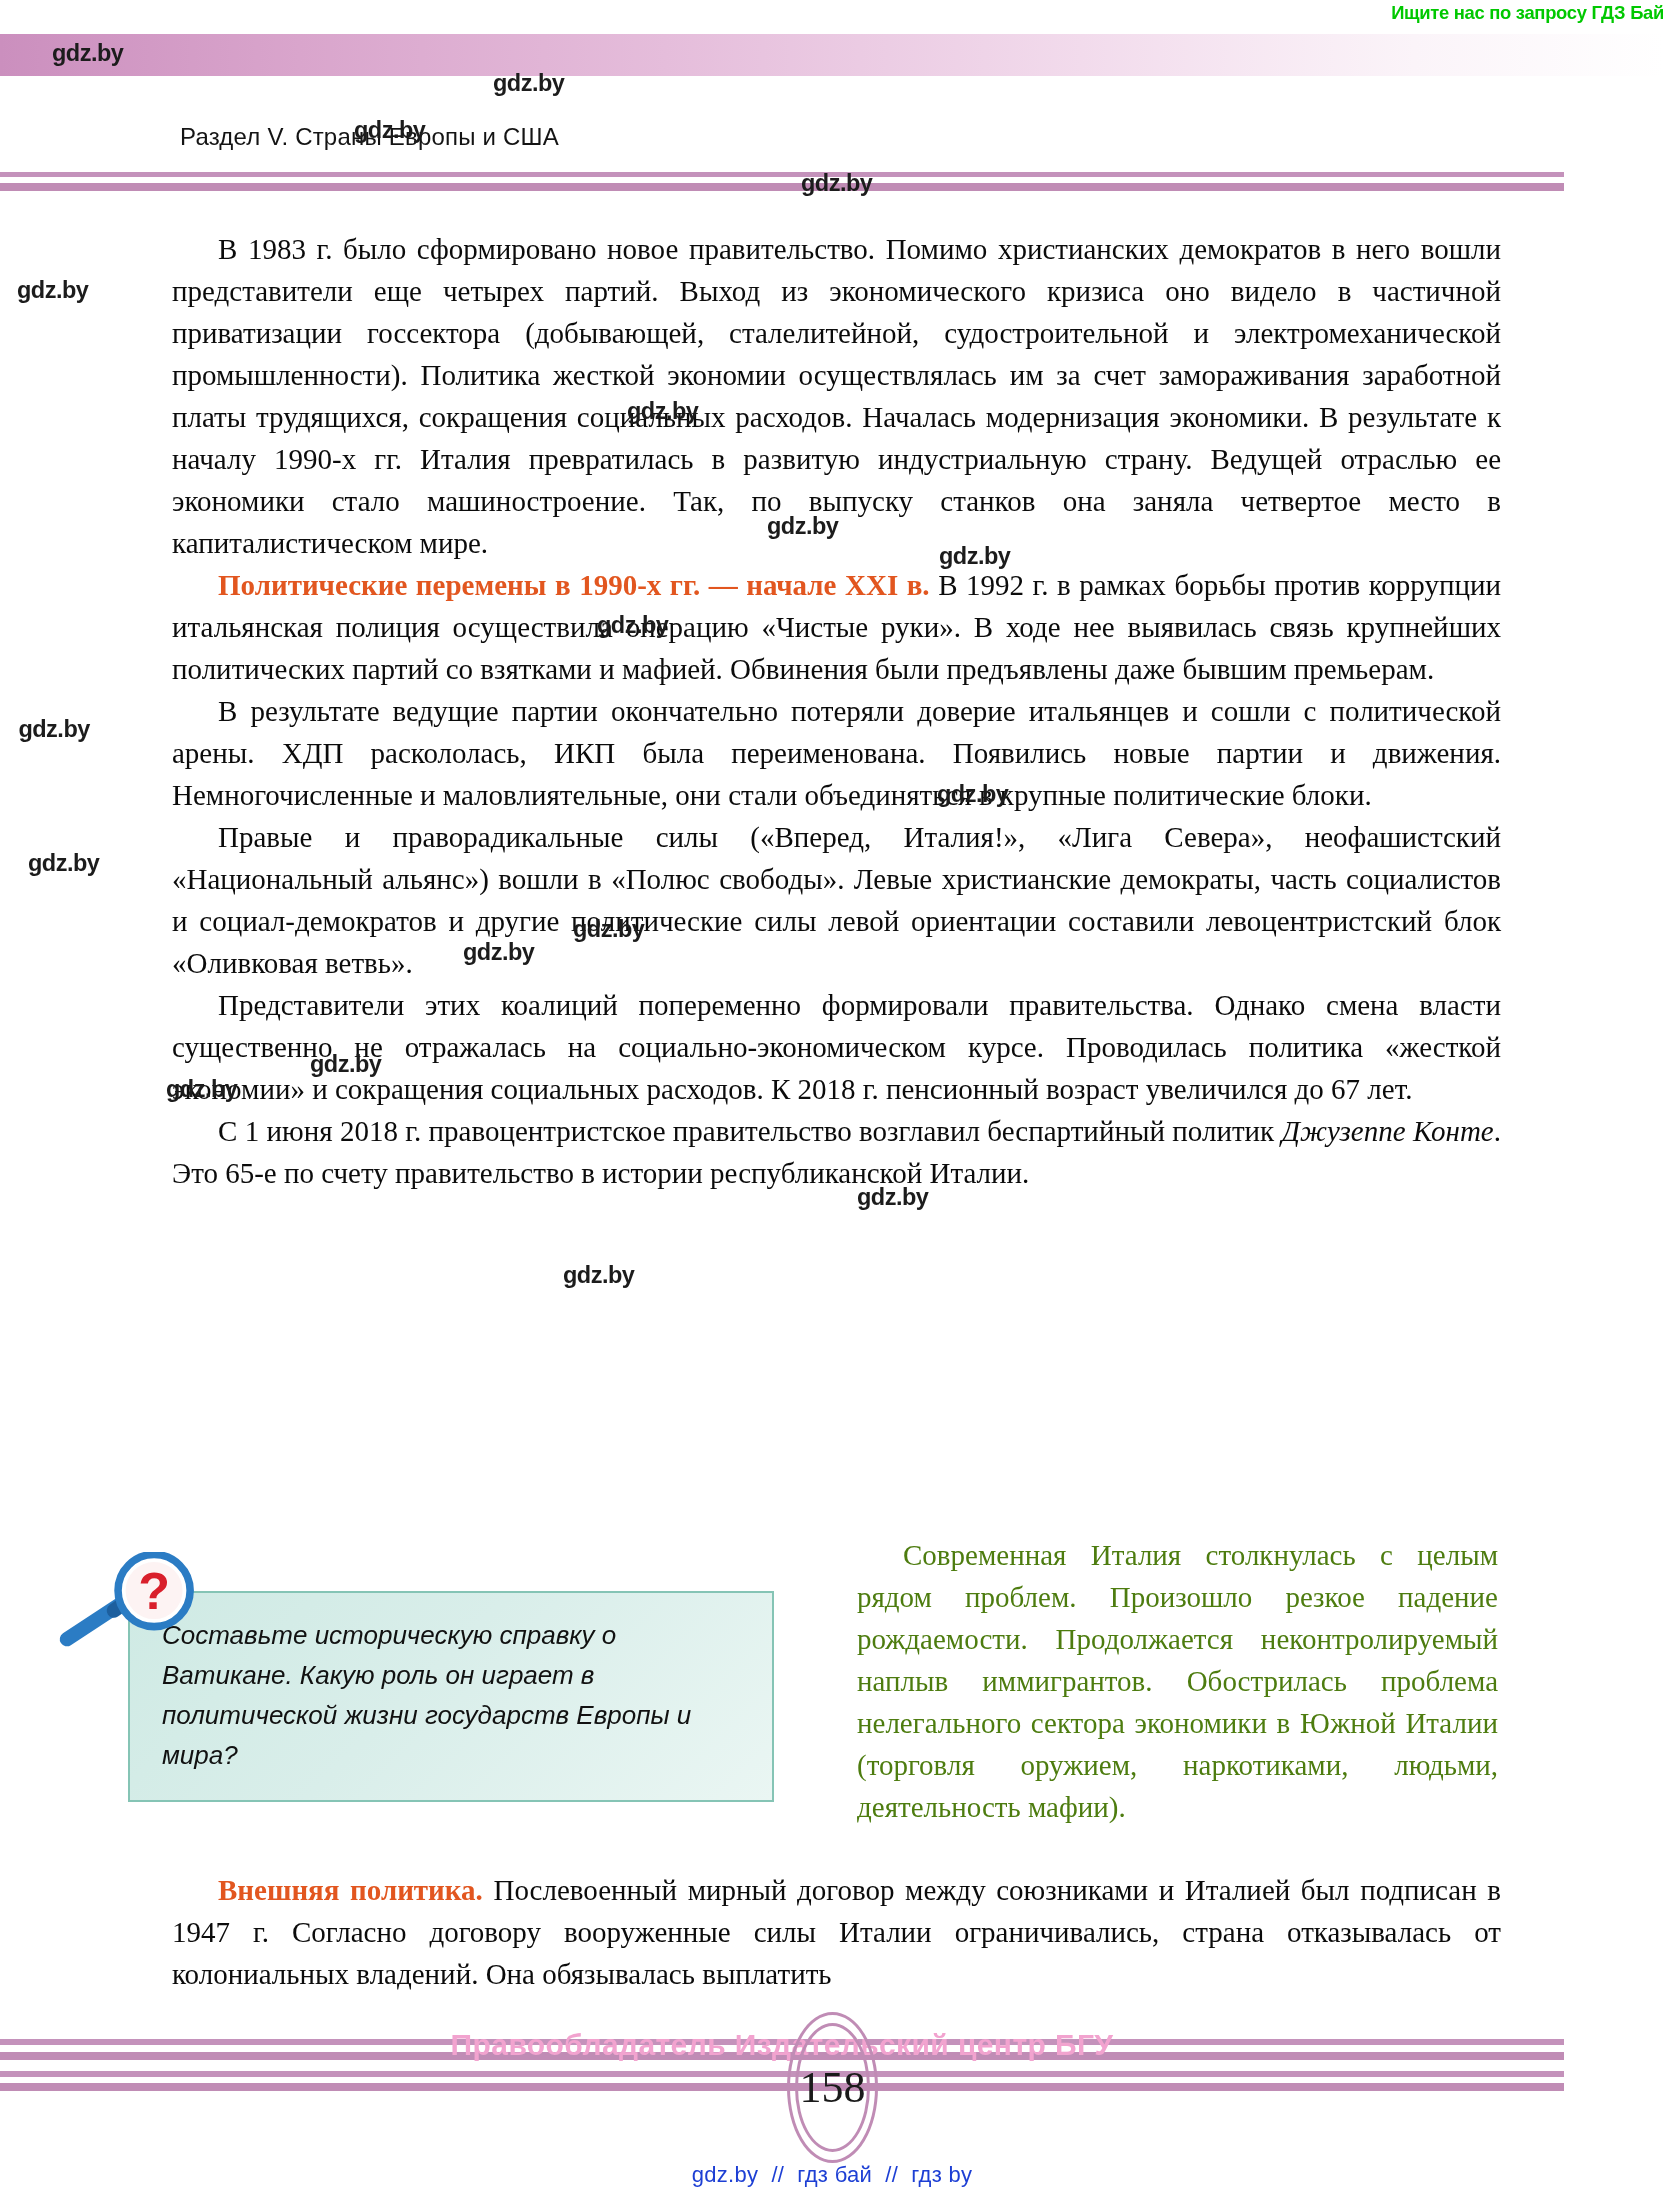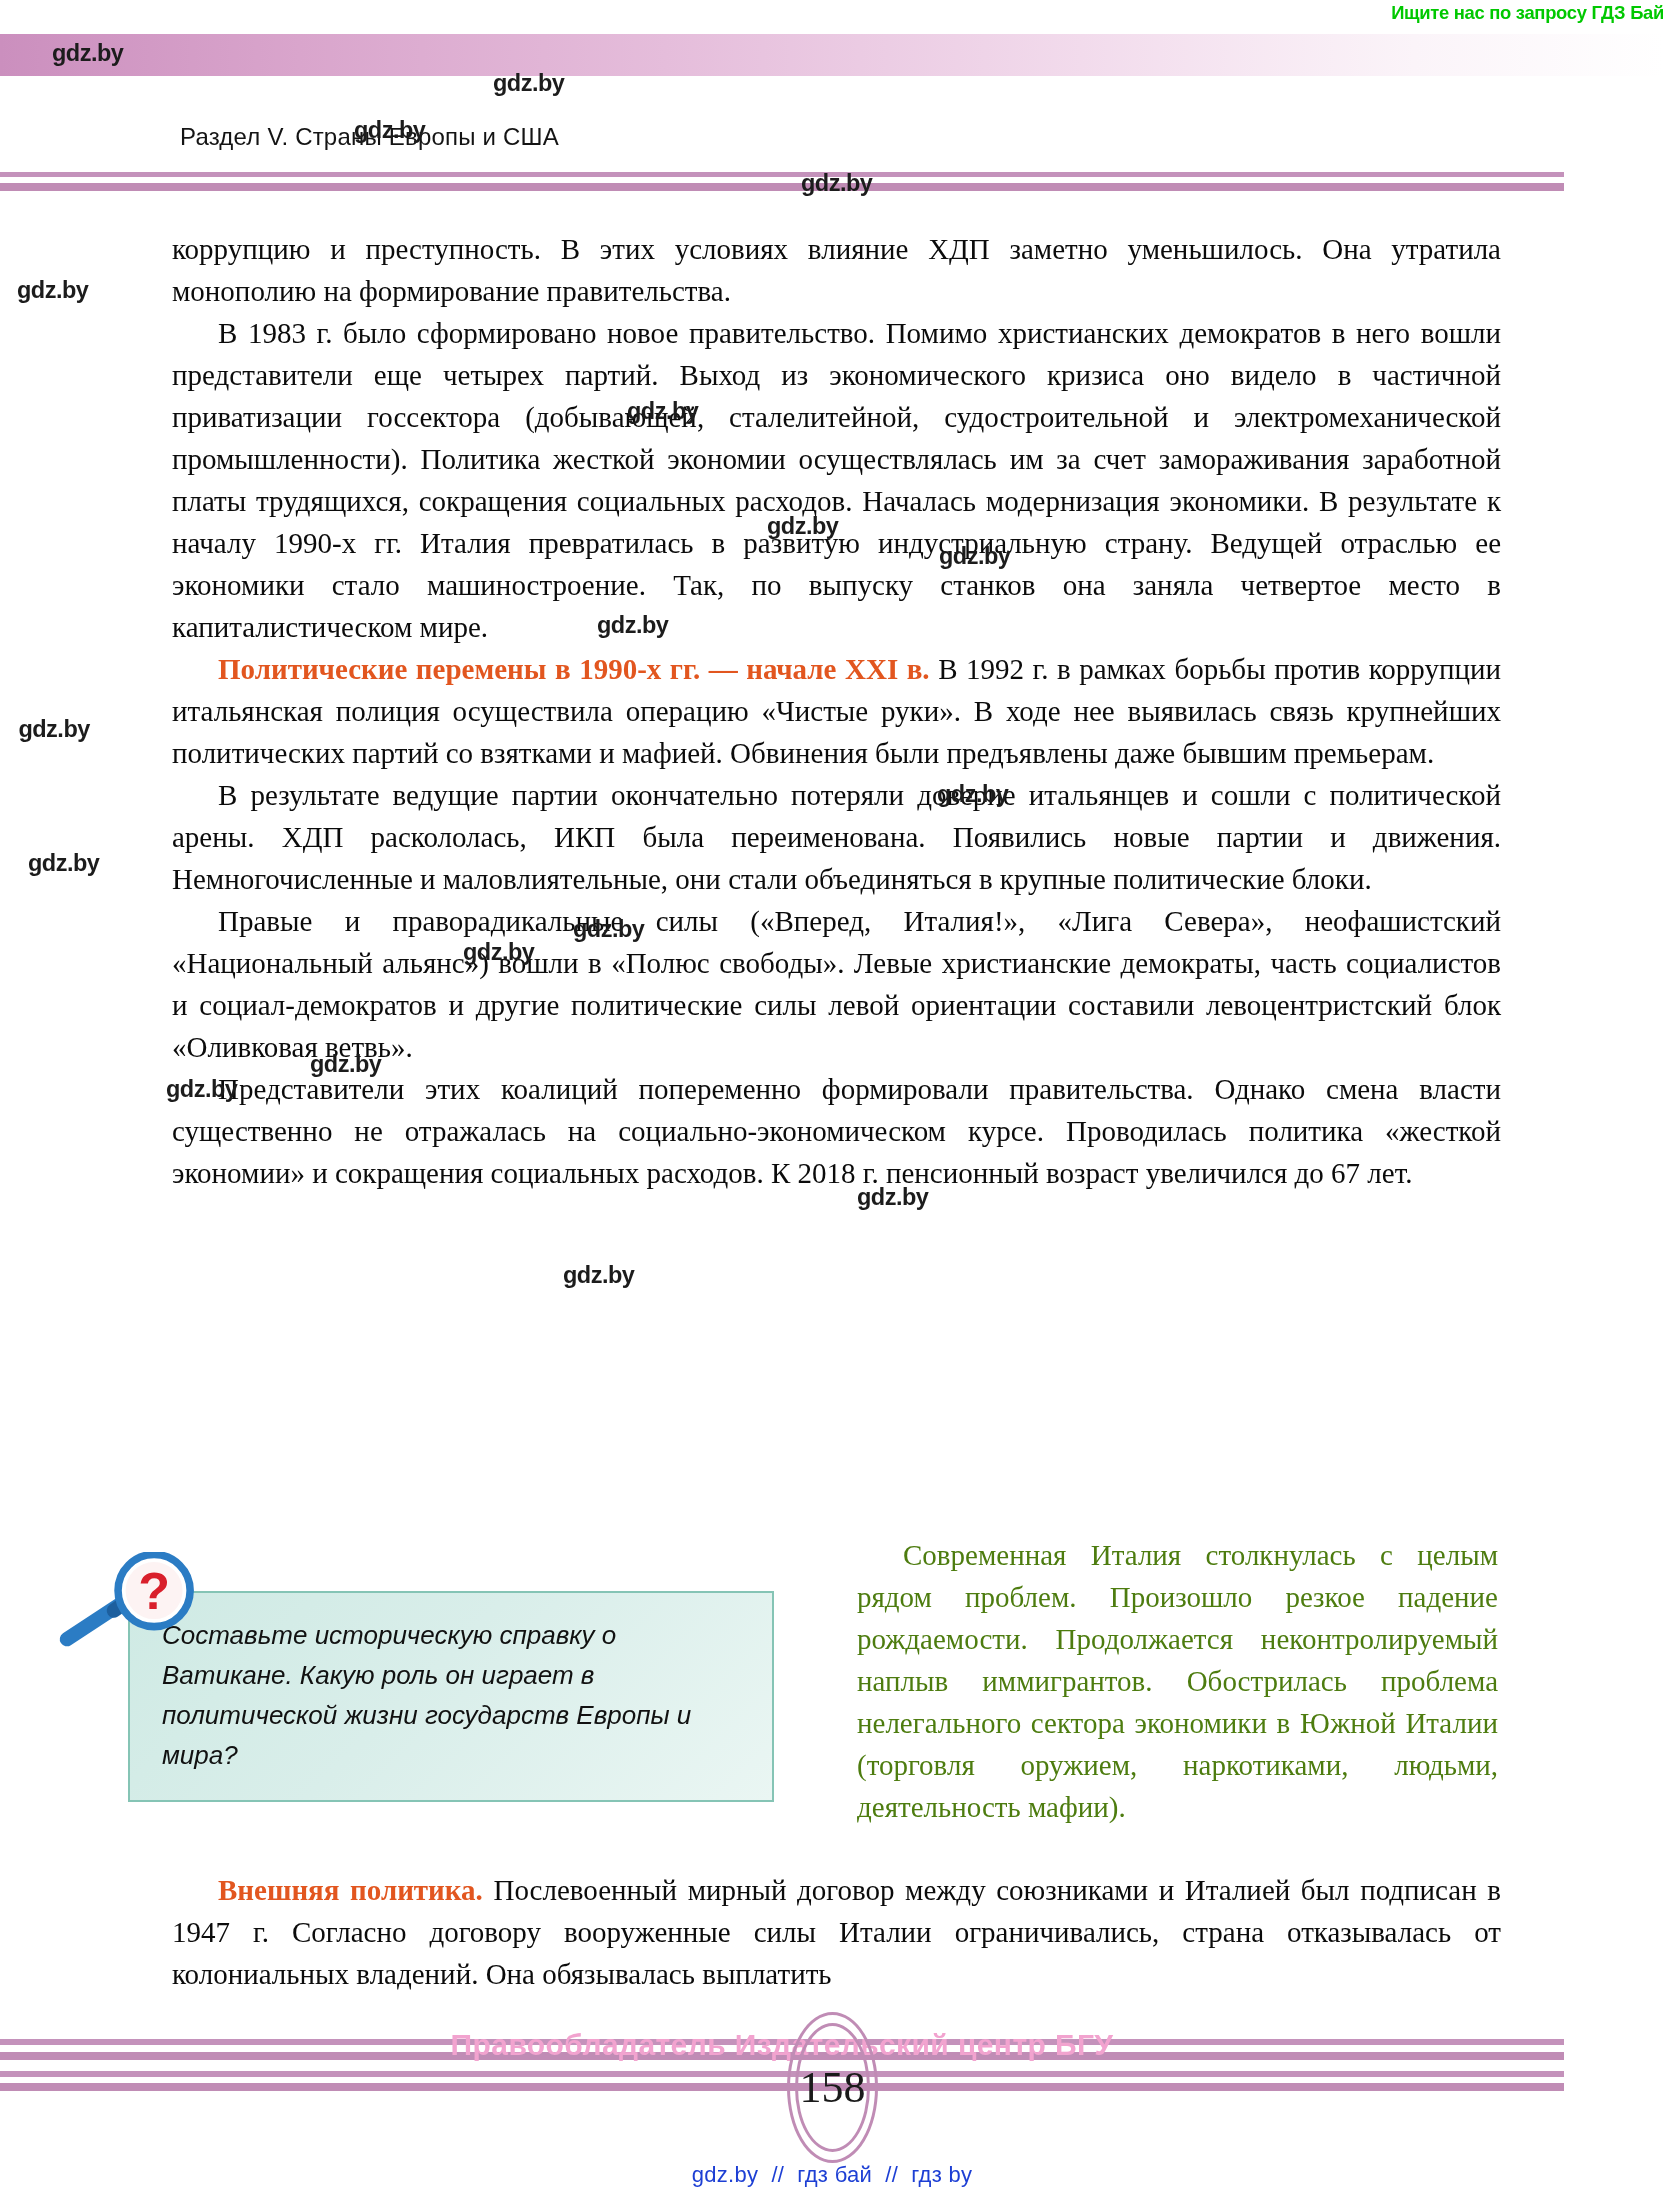--- a/index.html
+++ b/index.html
@@ -242,26 +242,26 @@
 
   <div class="promo-bar">Ищите нас по запросу ГДЗ Бай</div>
 
   <div class="header-band"></div>
 
   <div class="running-head">Раздел V. Страны Европы и США</div>
   <div class="rule-top-1"></div>
   <div class="rule-top-2"></div>
 
   <div class="body-col">
-    <p class="tx">коррупцию и преступность. В этих условиях влияние ХДП заметно уменьшилось. Она утратила монополию на формирование правительства.</p>
     <p class="tx ind">В 1983 г. было сформировано новое правительство. Помимо христианских демократов в него вошли представители еще четырех партий. Выход из экономического кризиса оно видело в частичной приватизации госсектора (добывающей, сталелитейной, судостроительной и электромеханической промышленности). Политика жесткой экономии осуществлялась им за счет замораживания заработной платы трудящихся, сокращения социальных расходов. Началась модернизация экономики. В результате к началу 1990-х гг. Италия превратилась в развитую индустриальную страну. Ведущей отраслью ее экономики стало машиностроение. Так, по выпуску станков она заняла четвертое место в капиталистическом мире.</p>
     <p class="tx ind"><span class="run-head-red">Политические перемены в 1990-х гг. — начале XXI в.</span><span> В 1992 г. в рамках борьбы против коррупции итальянская полиция осуществила операцию «Чистые руки». В ходе нее выявилась связь крупнейших политических партий со взятками и мафией. Обвинения были предъявлены даже бывшим премьерам.</span></p>
     <p class="tx ind">В результате ведущие партии окончательно потеряли доверие итальянцев и сошли с политической арены. ХДП раскололась, ИКП была переименована. Появились новые партии и движения. Немногочисленные и маловлиятельные, они стали объединяться в крупные политические блоки.</p>
     <p class="tx ind">Правые и праворадикальные силы («Вперед, Италия!», «Лига Севера», неофашистский «Национальный альянс») вошли в «Полюс свободы». Левые христианские демократы, часть социалистов и социал-демократов и другие политические силы левой ориентации составили левоцентристский блок «Оливковая ветвь».</p>
     <p class="tx ind">Представители этих коалиций попеременно формировали правительства. Однако смена власти существенно не отражалась на социально-экономическом курсе. Проводилась политика «жесткой экономии» и сокращения социальных расходов. К 2018 г. пенсионный возраст увеличился до 67 лет.</p>
+    <p class="tx ind"><span>С 1 июня 2018 г. правоцентристское правительство возглавил беспартийный политик </span><span class="ital">Джузеппе Конте</span><span>. Это 65-е по счету правительство в истории республиканской Италии.</span></p>
   </div>
 
   <div class="split">
 
     <div class="qbox">
       <div class="qbox-text">Составьте историческую справку о Ватикане. Какую роль он играет в политической жизни государств Европы и мира?</div>
     </div>
 
     <div class="magnifier">
       <svg width="168" height="109" viewBox="0 0 200 130" xmlns="http://www.w3.org/2000/svg">

